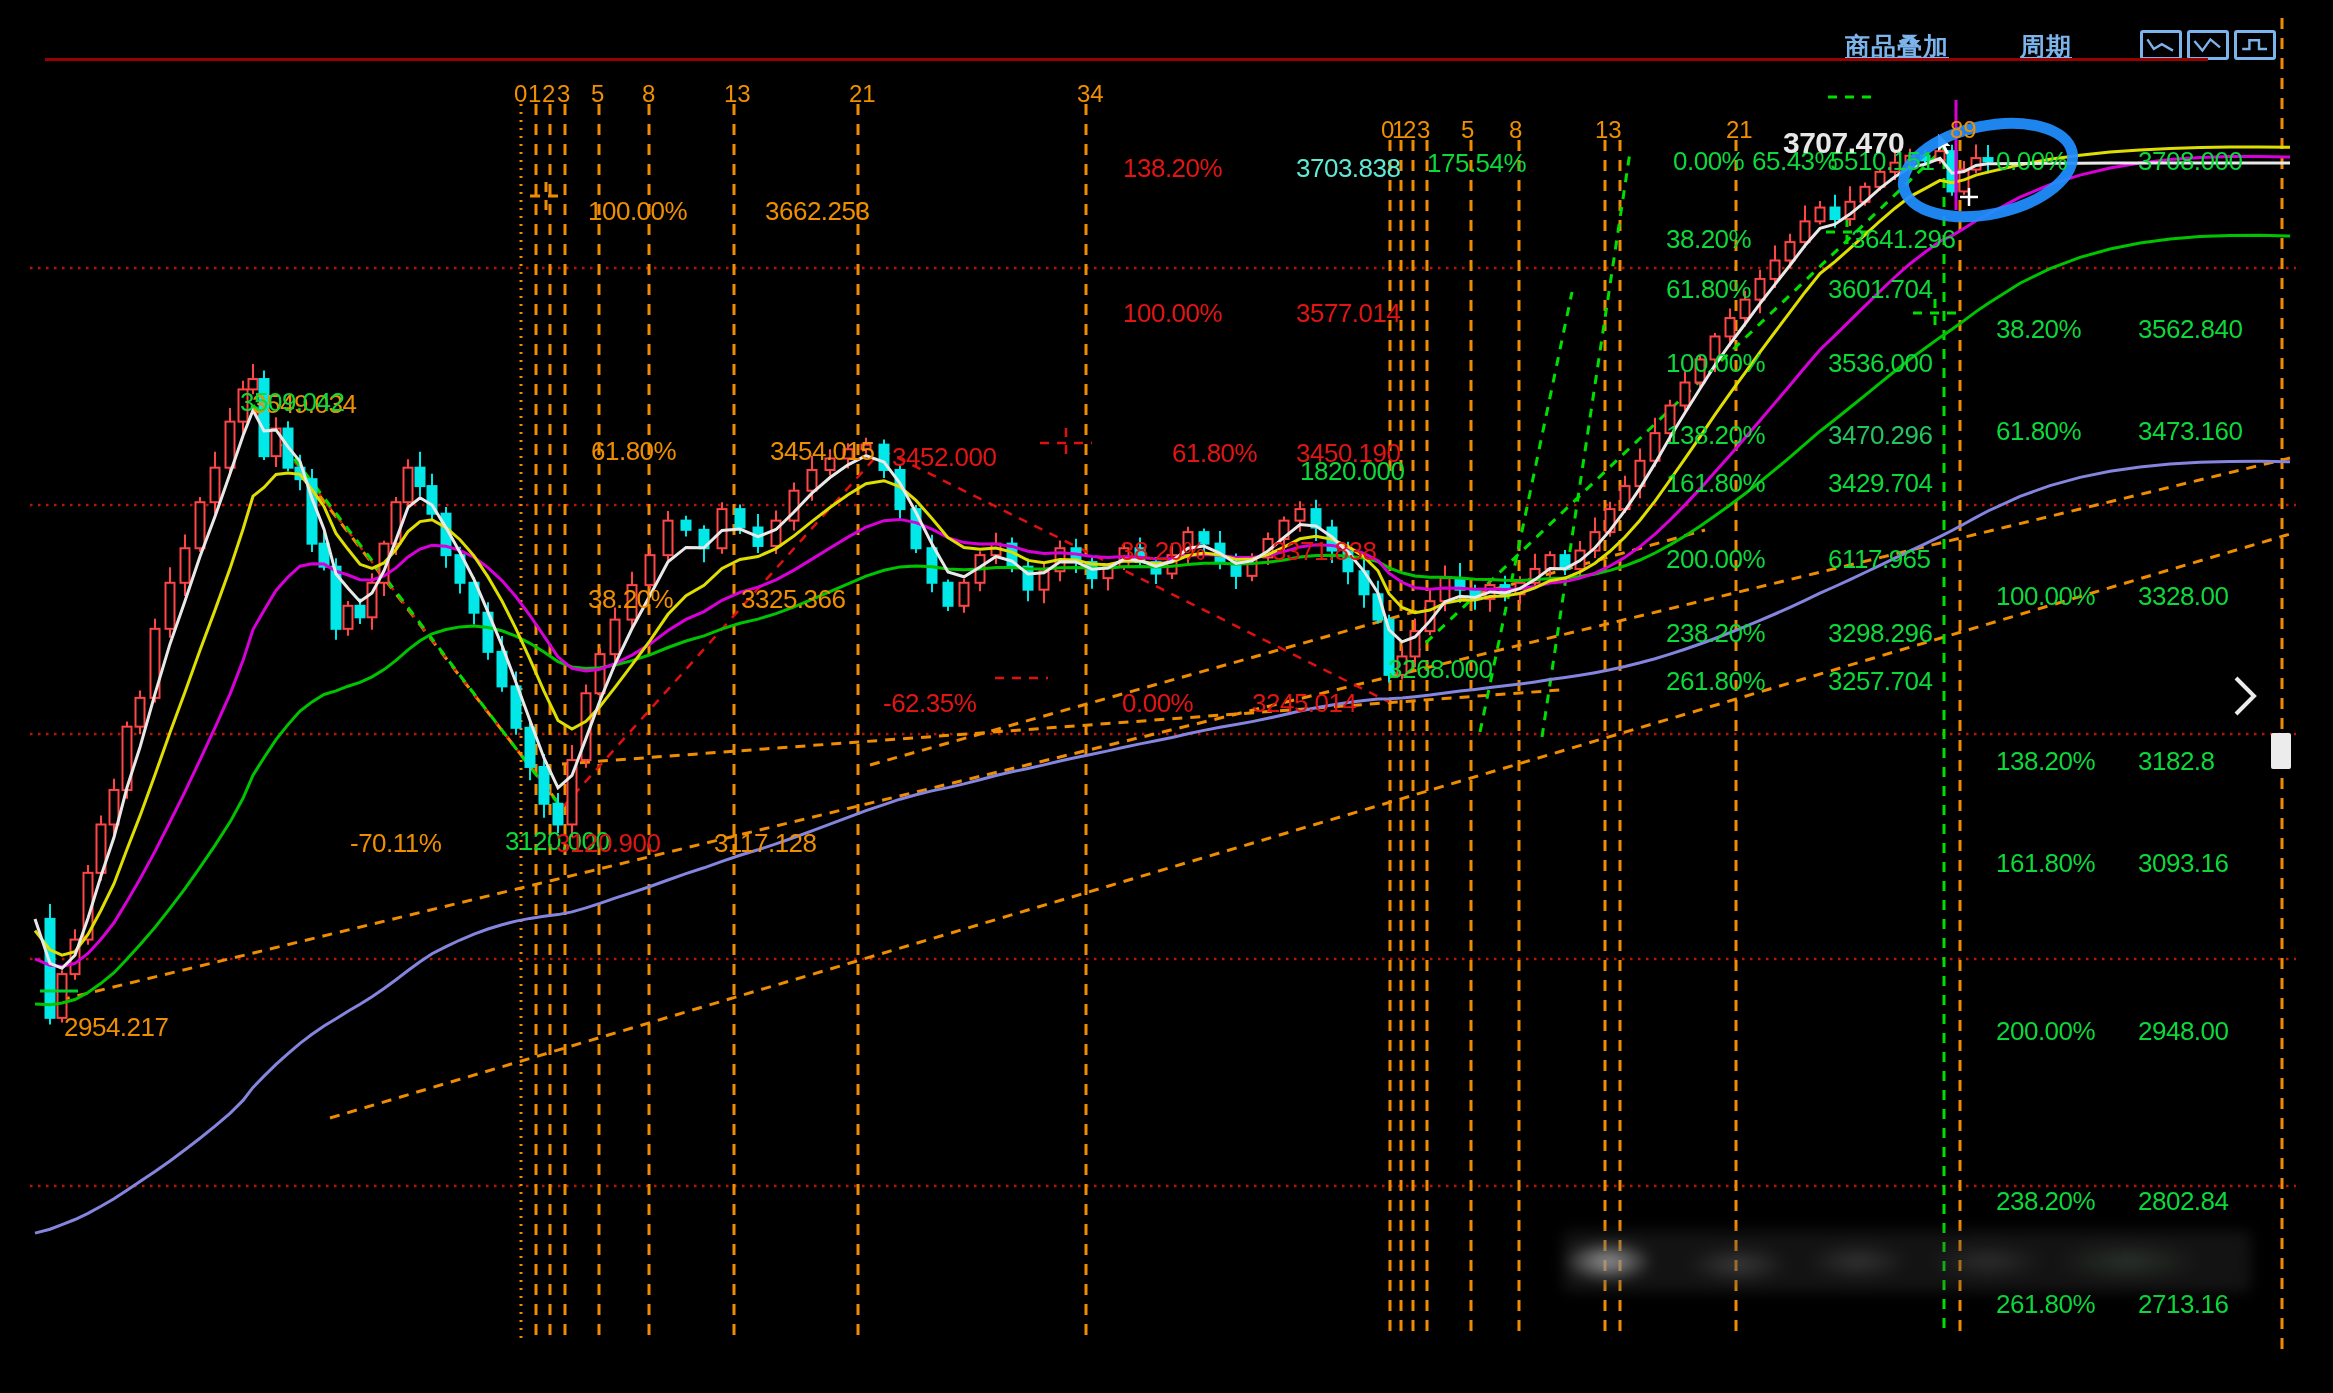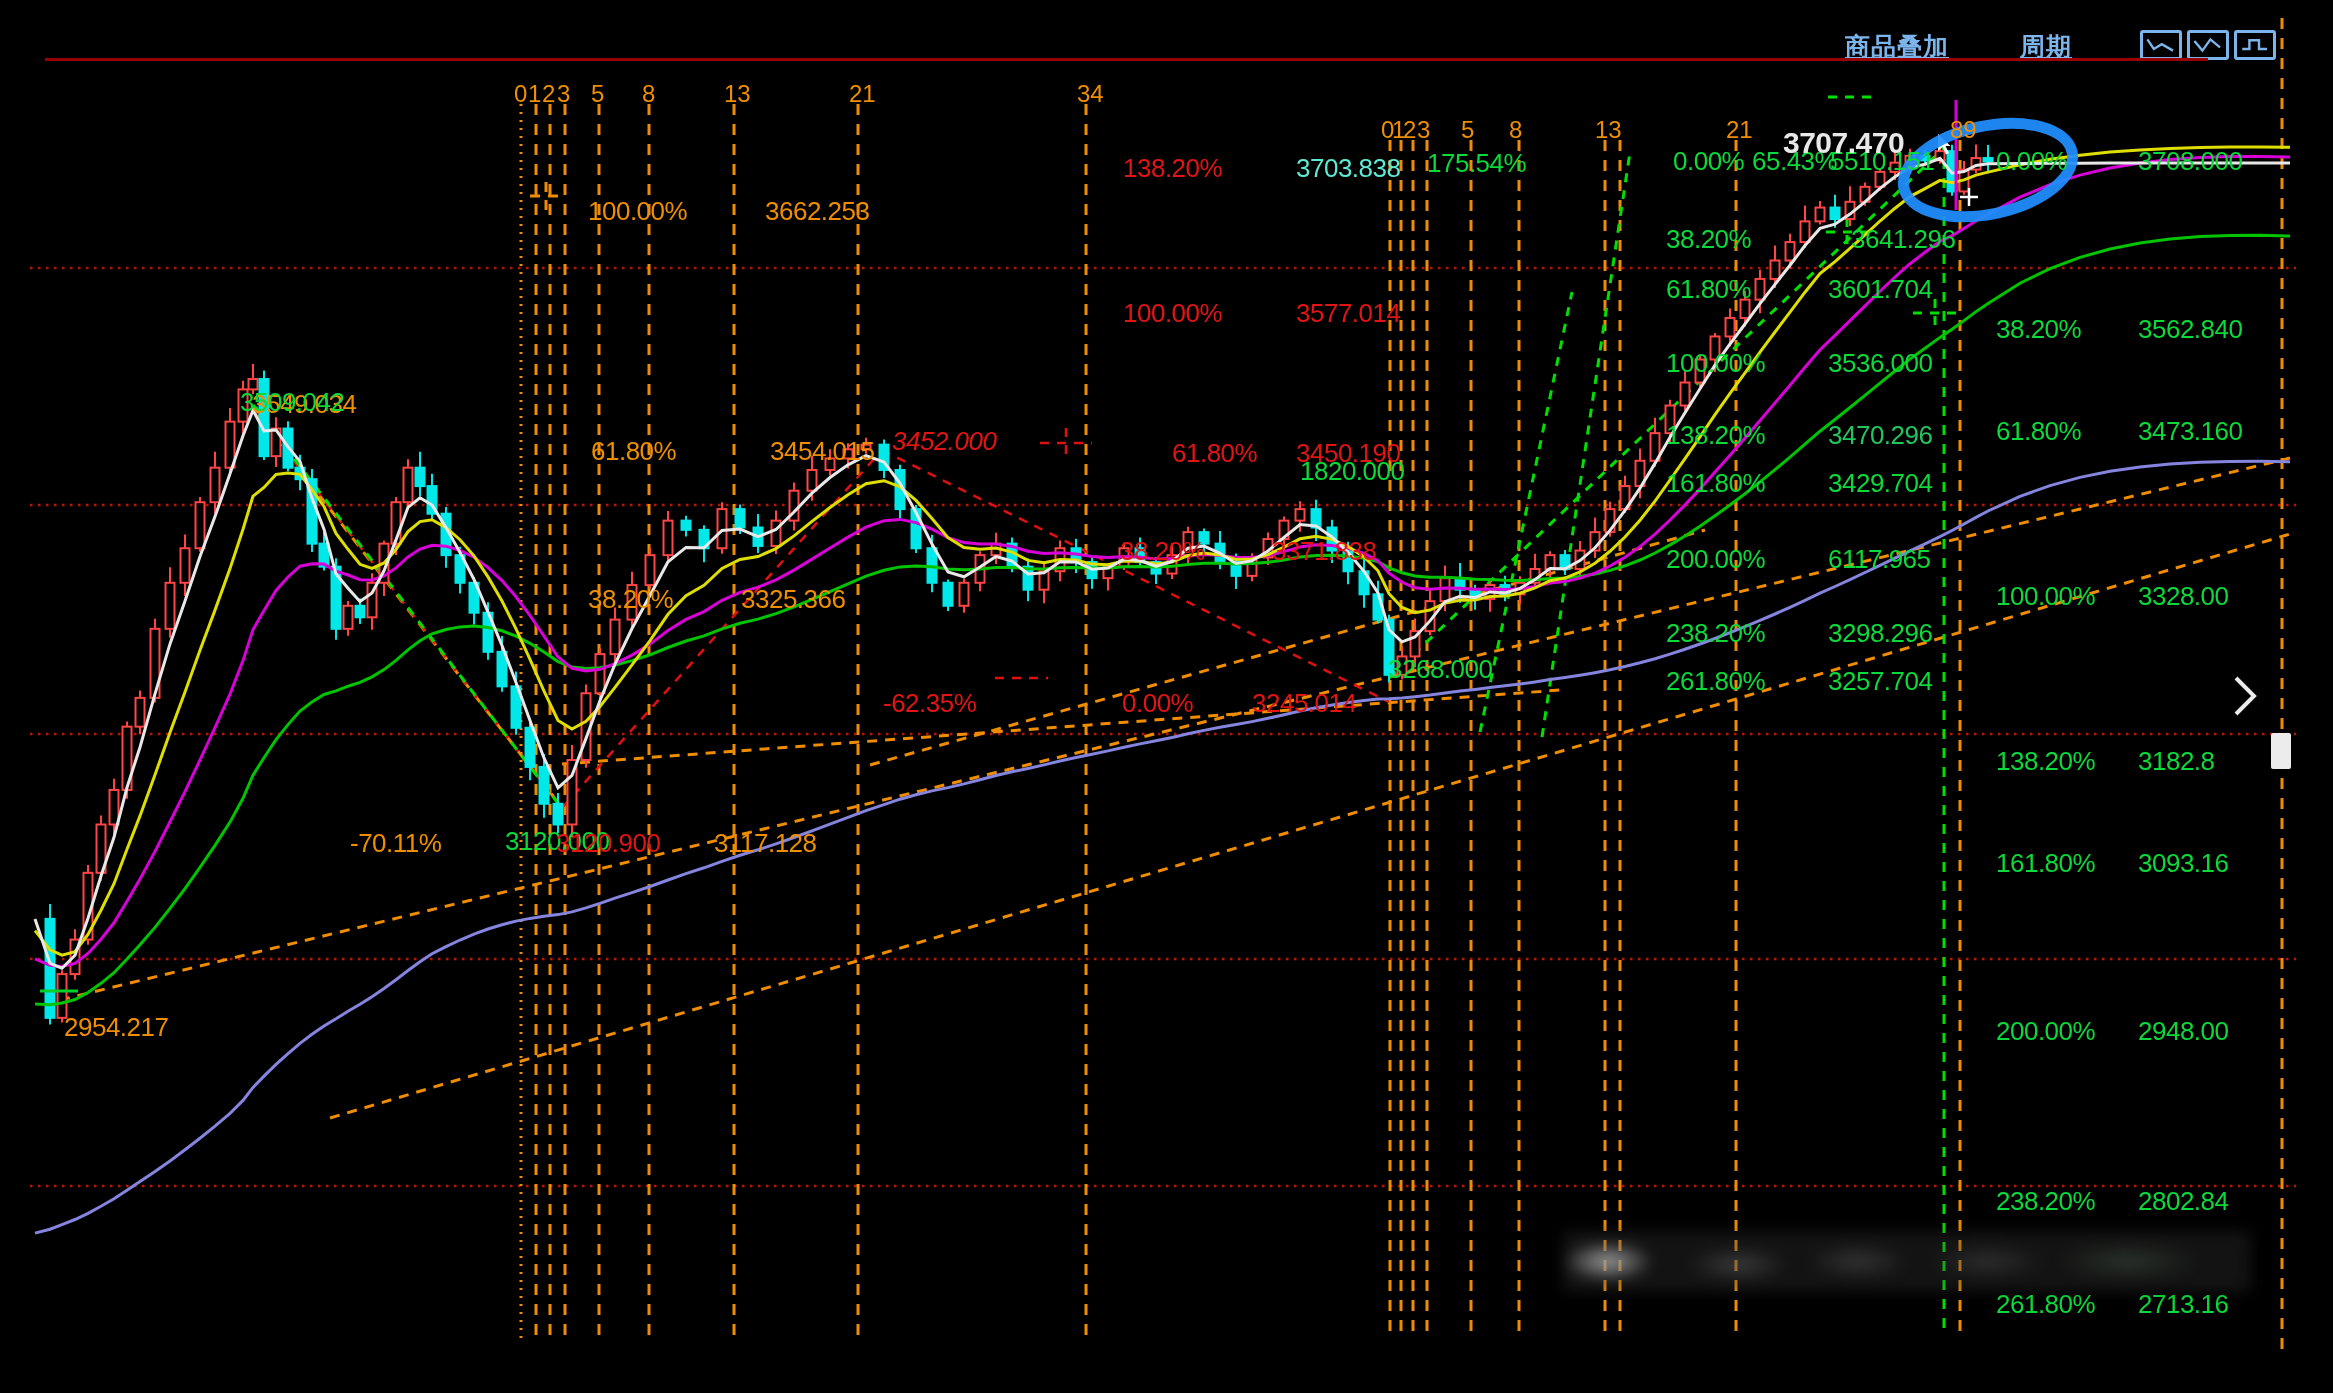--- a/index.html
+++ b/index.html
@@ -585,21 +585,21 @@
       <div class="lbl" style="left: 1996px; top: 850px; color: rgb(11, 218, 58);">161.80%</div>
       <div class="lbl" style="left: 2138px; top: 850px; color: rgb(11, 218, 58);">3093.16</div>
       <div class="lbl" style="left: 1996px; top: 1018px; color: rgb(11, 218, 58);">200.00%</div>
       <div class="lbl" style="left: 2138px; top: 1018px; color: rgb(11, 218, 58);">2948.00</div>
       <div class="lbl" style="left: 1996px; top: 1188px; color: rgb(11, 218, 58);">238.20%</div>
       <div class="lbl" style="left: 2138px; top: 1188px; color: rgb(11, 218, 58);">2802.84</div>
       <div class="lbl" style="left: 1996px; top: 1291px; color: rgb(11, 218, 58);">261.80%</div>
       <div class="lbl" style="left: 2138px; top: 1291px; color: rgb(11, 218, 58);">2713.16</div>
       <div class="lbl" style="left: 252px; top: 391px; color: rgb(239, 143, 0);">3549.034</div>
       <div class="lbl" style="left: 240px; top: 389px; color: rgb(11, 218, 58);">3509.042</div>
-      <div class="lbl" style="left: 892px; top: 428px; color: rgb(226, 20, 20); font-style: italic;">3452.000</div>
+      <div class="lbl" style="left: 892px; top: 444px; color: rgb(226, 20, 20);">3452.000</div>
       <div class="lbl" style="left: 1300px; top: 458px; color: rgb(11, 218, 58);">1820.000</div>
       <div class="lbl" style="left: 1427px; top: 150px; color: rgb(11, 218, 58);">175.54%</div>
       <div class="lbl" style="left: 350px; top: 830px; color: rgb(239, 143, 0);">-70.11%</div>
       <div class="lbl" style="left: 505px; top: 828px; color: rgb(11, 218, 58);">3120.000</div>
       <div class="lbl" style="left: 556px; top: 830px; color: rgb(226, 20, 20);">3120.900</div>
       <div class="lbl" style="left: 714px; top: 830px; color: rgb(239, 143, 0);">3117.128</div>
       <div class="lbl" style="left: 64px; top: 1014px; color: rgb(239, 143, 0);">2954.217</div>
       <div class="lbl" style="left: 883px; top: 690px; color: rgb(226, 20, 20);">-62.35%</div>
       <div class="lbl" style="left: 1388px; top: 656px; color: rgb(11, 218, 58);">3268.000</div>
       <div class="lbl" style="left: 1673px; top: 148px; color: rgb(11, 218, 58);">0.00%</div>

